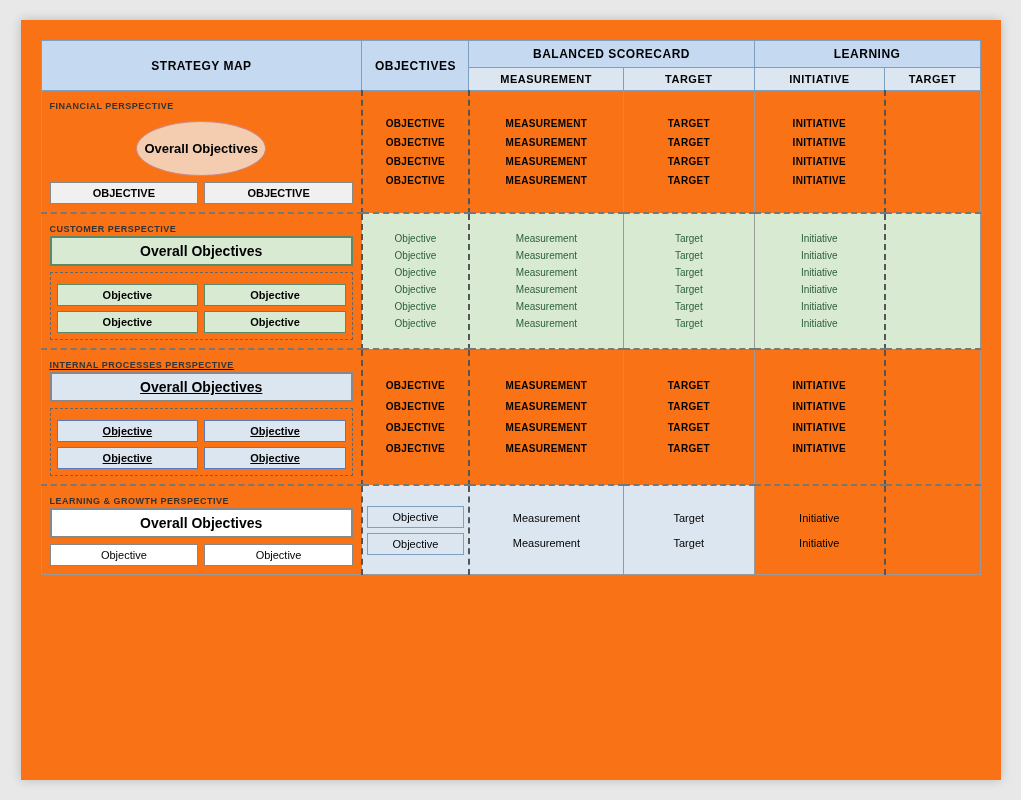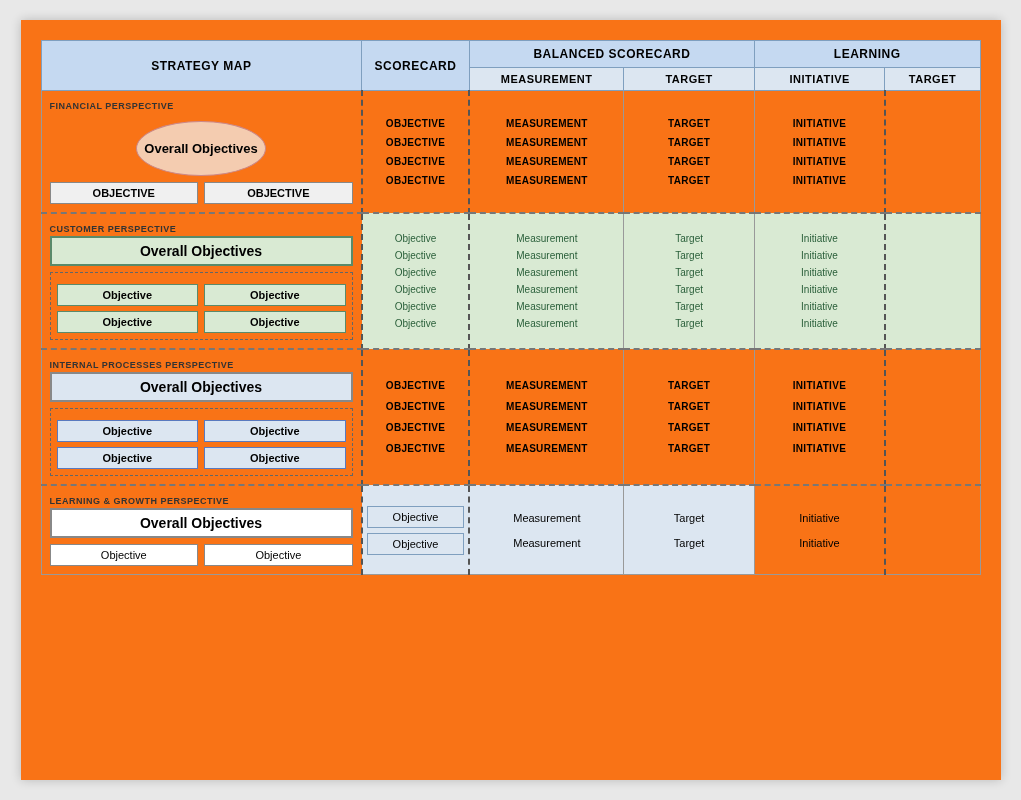--- a/index.html
+++ b/index.html
@@ -121,21 +121,21 @@
       <col style="width:270px">
       <col style="width:90px">
       <col style="width:130px">
       <col style="width:110px">
       <col style="width:110px">
       <col style="width:80px">
     </colgroup>
     <thead>
       <tr>
         <td class="header-cell" rowspan="2">STRATEGY MAP</td>
-        <td class="header-cell" rowspan="2">SCORECARD</td>
+        <td class="header-cell" rowspan="2">OBJECTIVES</td>
         <td class="header-cell" colspan="2">BALANCED SCORECARD</td>
         <td class="header-cell" colspan="2">LEARNING</td>
       </tr>
       <tr>
         <td class="header-cell-light">MEASUREMENT</td>
         <td class="header-cell-light">TARGET</td>
         <td class="header-cell-light">INITIATIVE</td>
         <td class="header-cell-light">TARGET</td>
       </tr>
     </thead>
@@ -223,21 +223,21 @@
           <div style="margin:2px 0; padding:2px; text-align:center; font-size:10px; color:#2a5f3a;">Initiative</div>
           <div style="margin:2px 0; padding:2px; text-align:center; font-size:10px; color:#2a5f3a;">Initiative</div>
           <div style="margin:2px 0; padding:2px; text-align:center; font-size:10px; color:#2a5f3a;">Initiative</div>
           <div style="margin:2px 0; padding:2px; text-align:center; font-size:10px; color:#2a5f3a;">Initiative</div>
           <div style="margin:2px 0; padding:2px; text-align:center; font-size:10px; color:#2a5f3a;">Initiative</div>
         </td>
         <td style="border:1px solid #999; border-bottom:2px dashed #777; background:#d9ead3;"></td>
       </tr>
 
       <tr>
-        <td style="border:1px solid #999; border-right:2px dashed #555; border-bottom:2px dashed #777; padding:8px; vertical-align:top;">
+        <td style="border:1px solid #999; border-right:2px dashed #555; border-bottom:2px dashed #777; padding:8px; vertical-align:top;text-decoration:underline;">
           <div class="perspective-label">INTERNAL PROCESSES PERSPECTIVE</div>
           <div style="border:2px solid #888; background:#dce6f1; padding:5px; text-align:center; font-size:14px; font-weight:bold; margin-bottom:6px;">Overall Objectives</div>
           <div class="inner-dashed">
             <div class="two-col-boxes">
               <div class="rect-box-blue">Objective</div>
               <div class="rect-box-blue">Objective</div>
             </div>
             <div class="two-col-boxes" style="margin-top:5px;">
               <div class="rect-box-blue">Objective</div>
               <div class="rect-box-blue">Objective</div>

